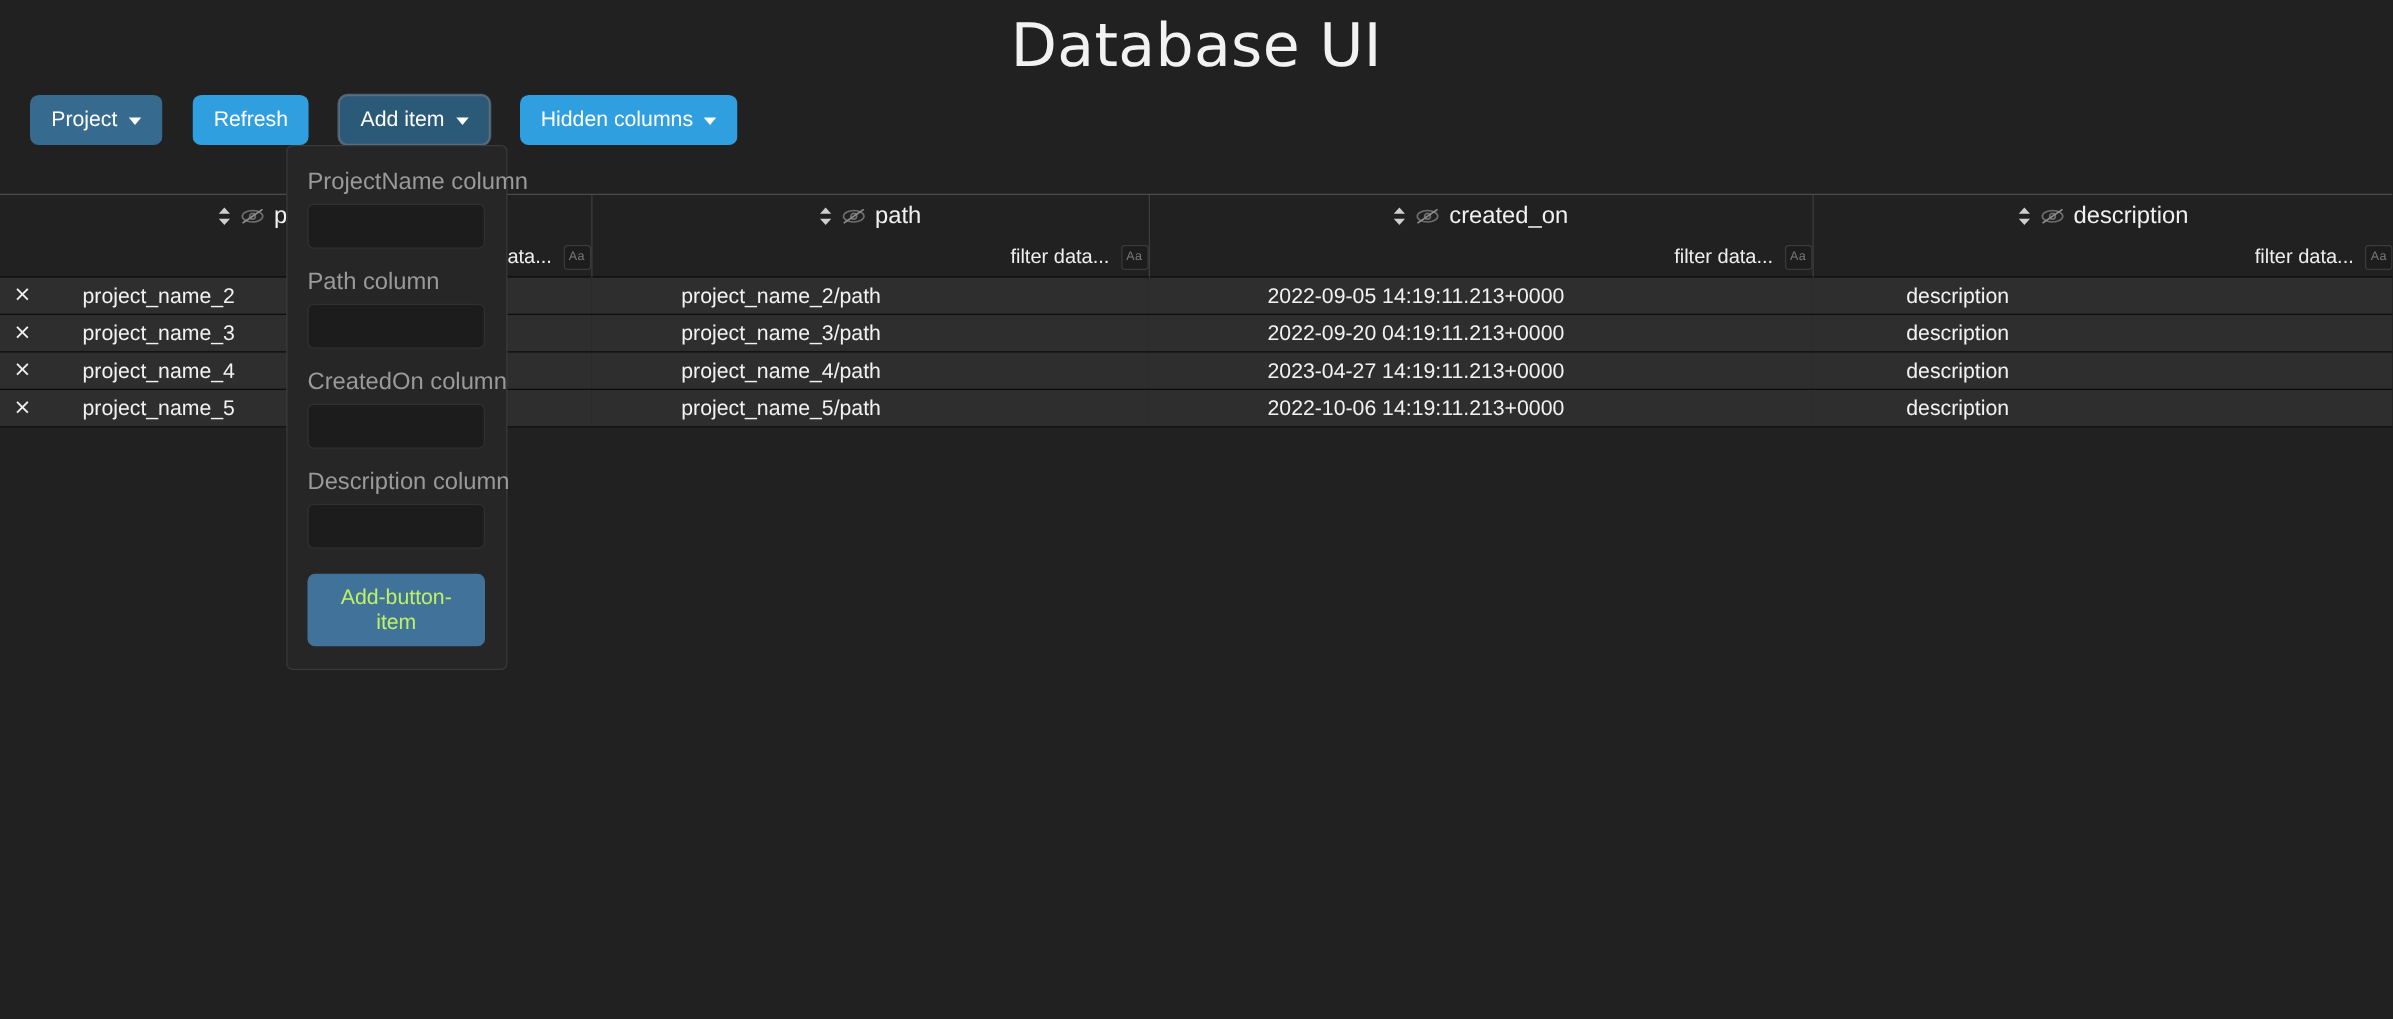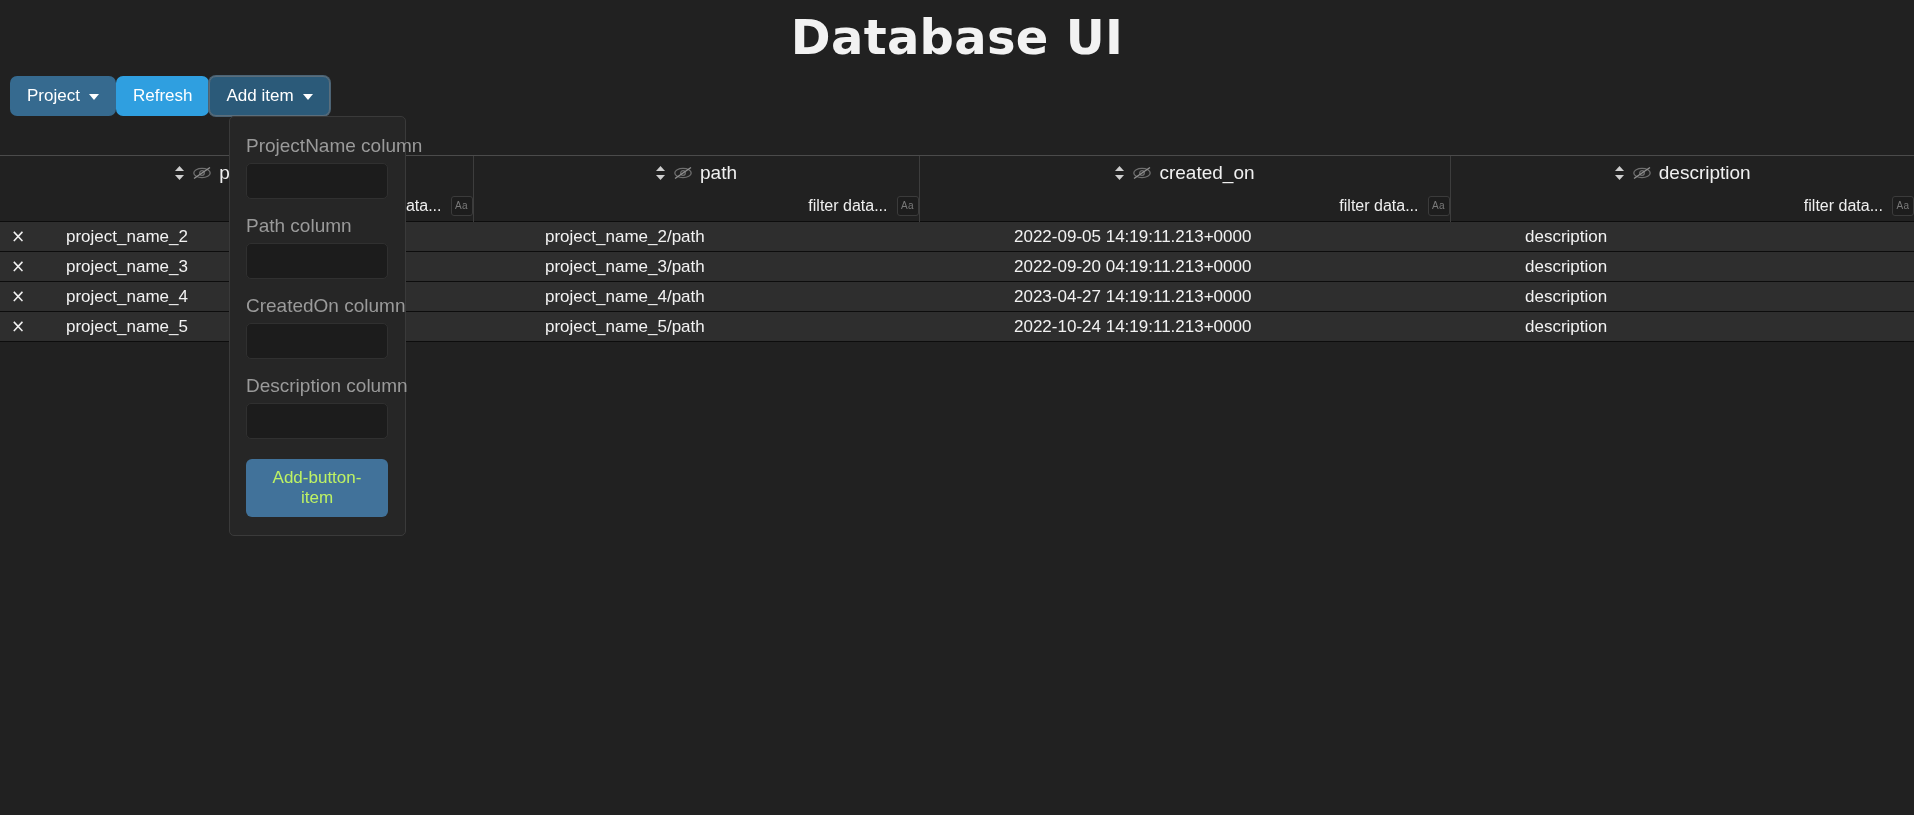--- a/index.html
+++ b/index.html
@@ -9,34 +9,34 @@
     background: #212121;
     font-family: "Liberation Sans", sans-serif;
     overflow: hidden;
   }
   body { position: relative; color: #e8e8e8; }
 
   
   .page-title {
     text-align: center;
     font-family: "DejaVu Sans", sans-serif;
-    font-weight: 700;
+    font-weight: 400;
     font-size: 48px;
     line-height: 58px;
     color: #f2f2f2;
     margin: 8px 0 0 0;
     letter-spacing: 0.3px;
   }
 
   
   .toolbar {
     display: flex;
     align-items: flex-start;
-    gap: 0;
-    padding: 10px 0 0 10px;
+    gap: 24px;
+    padding: 10px 0 0 24px;
     position: relative;
     z-index: 30;
   }
   .btn {
     border: 1px solid transparent;
     border-radius: 7px;
     font-family: "Liberation Sans", sans-serif;
     font-size: 17px;
     line-height: 20px;
     color: #ffffff;
@@ -220,20 +220,24 @@
 
   <button class="btn btn-primary">
     <span>Refresh</span>
   </button>
 
   <button class="btn btn-active">
     <span>Add item</span>
     <span class="caret"></span>
   </button>
 
+  <button class="btn btn-primary">
+    <span>Hidden columns</span>
+    <span class="caret"></span>
+  </button>
 </div>
 
 <div class="dropdown-panel">
   <div class="field-label">ProjectName column</div>
   <input class="field-input" type="text" value="" style="">
 
   <div class="field-label">Path column</div>
   <input class="field-input" type="text" value="" style="">
 
   <div class="field-label">CreatedOn column</div>
@@ -378,18 +382,18 @@
         <td class="cell-path">project_name_4/path</td>
         <td class="cell-date">2023-04-27 14:19:11.213+0000</td>
         <td class="cell-desc">description</td>
       </tr>
       <tr>
         <td class="cell-x">
           <span class="x-btn">×</span>
         </td>
         <td class="cell-name">project_name_5</td>
         <td class="cell-path">project_name_5/path</td>
-        <td class="cell-date">2022-10-24 14:19:11.213+0000</td>
+        <td class="cell-date">2022-10-06 14:19:11.213+0000</td>
         <td class="cell-desc">description</td>
       </tr>
     </tbody>
   </table>
 </div>
 
 </body></html>

